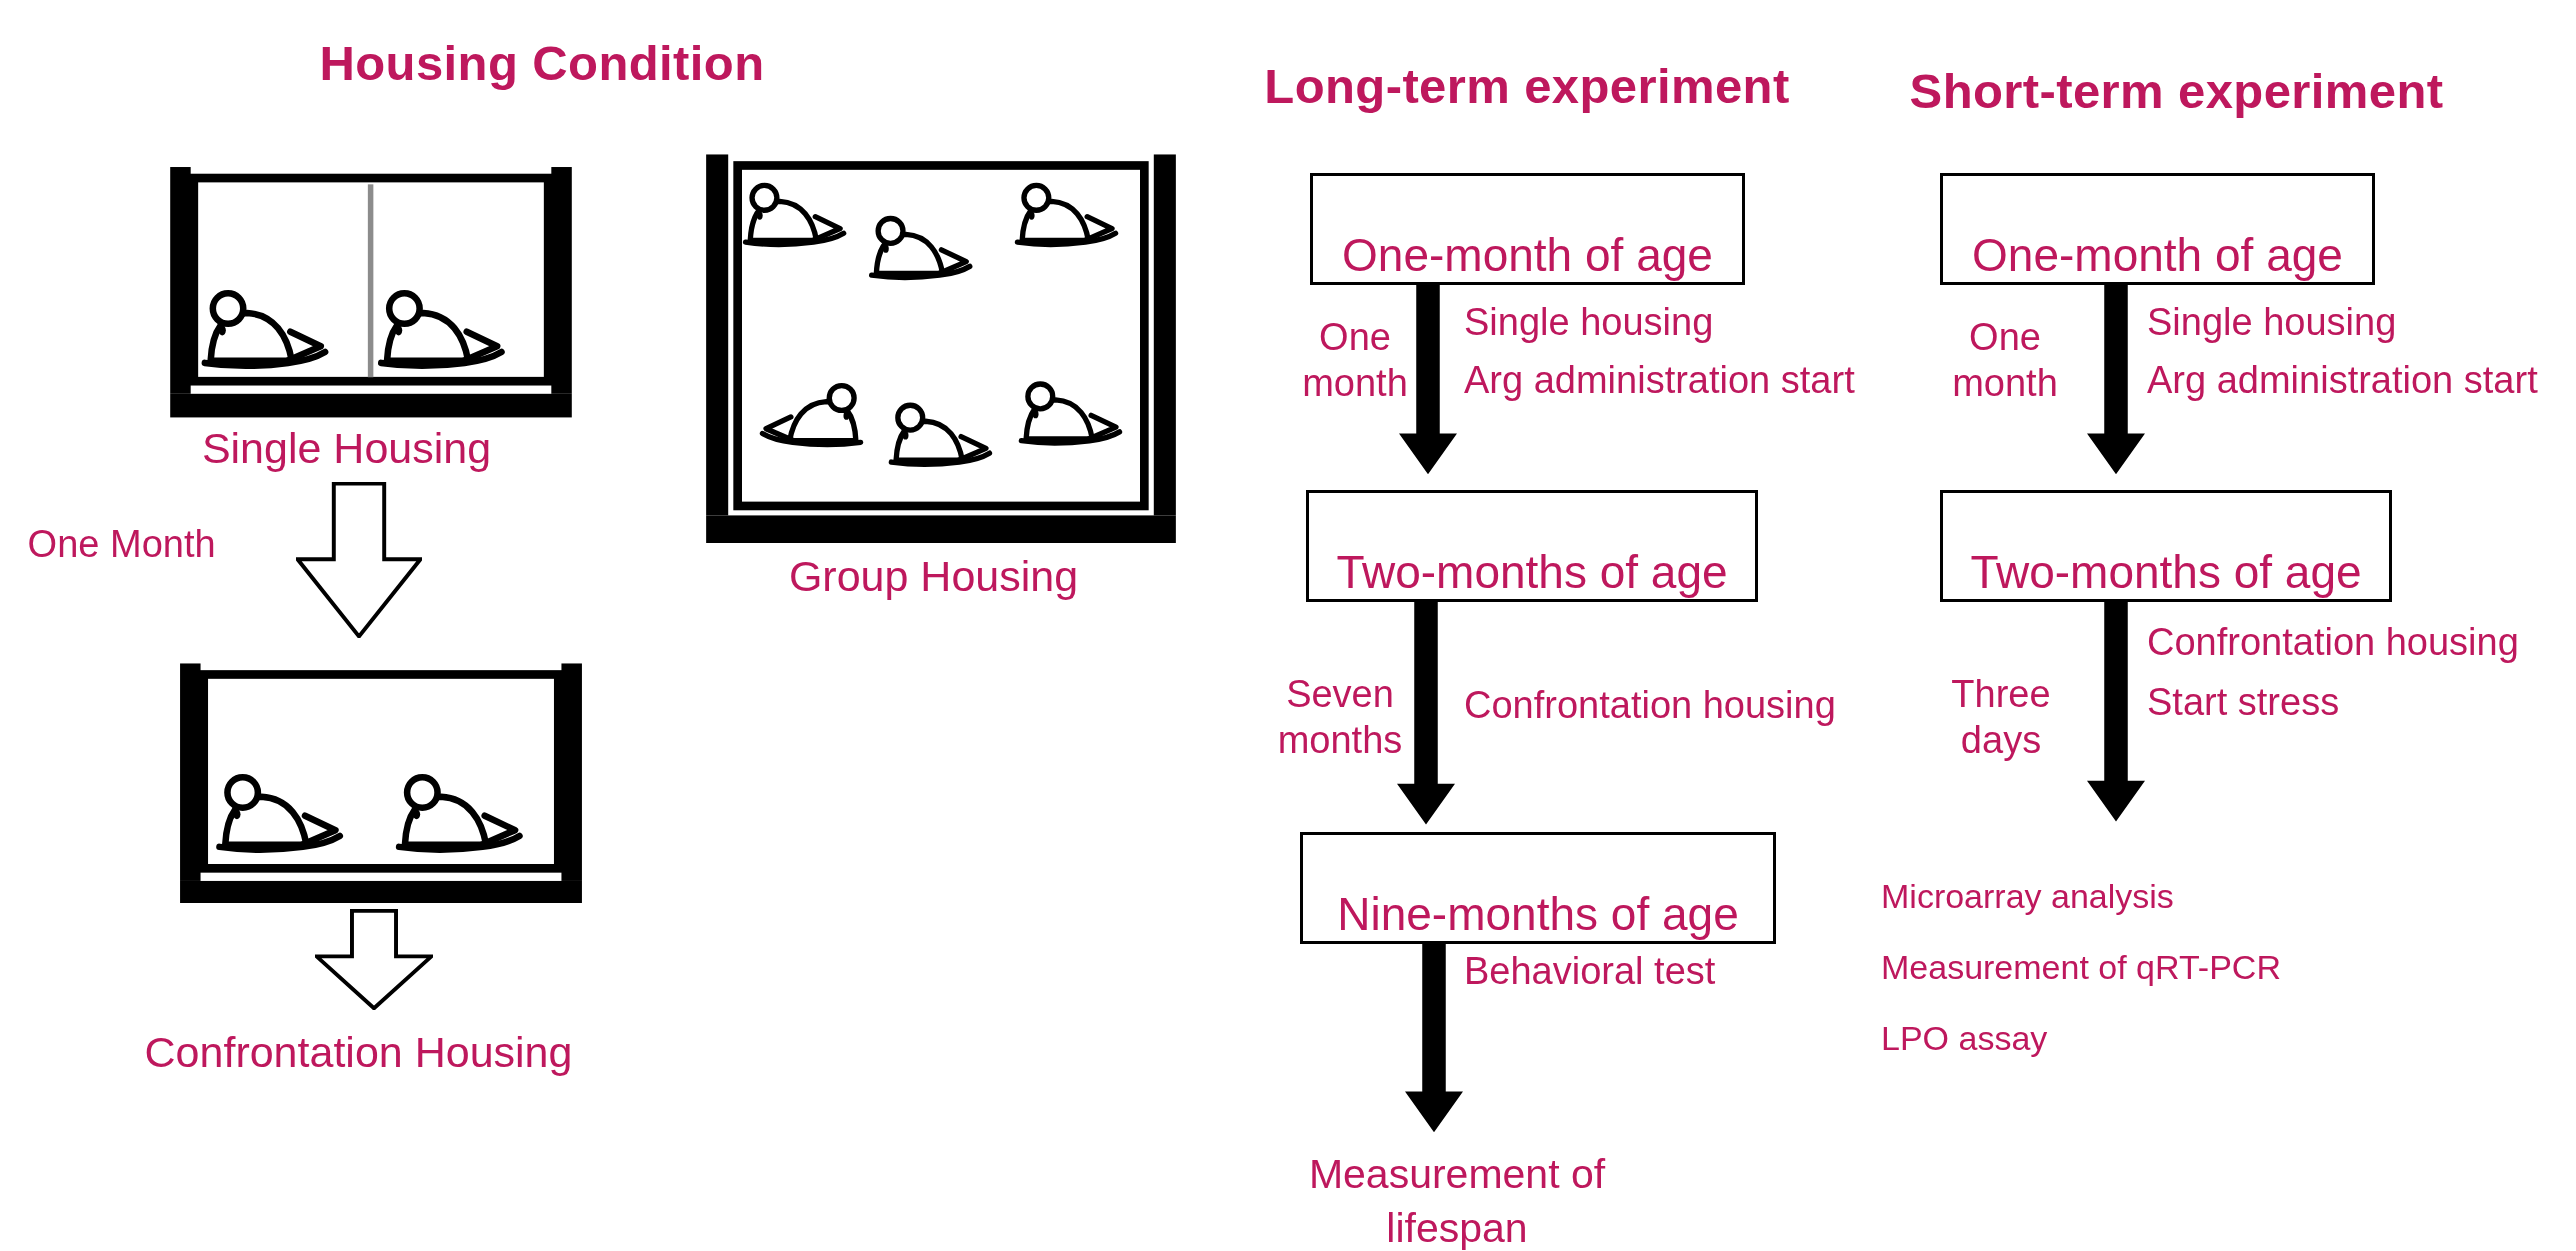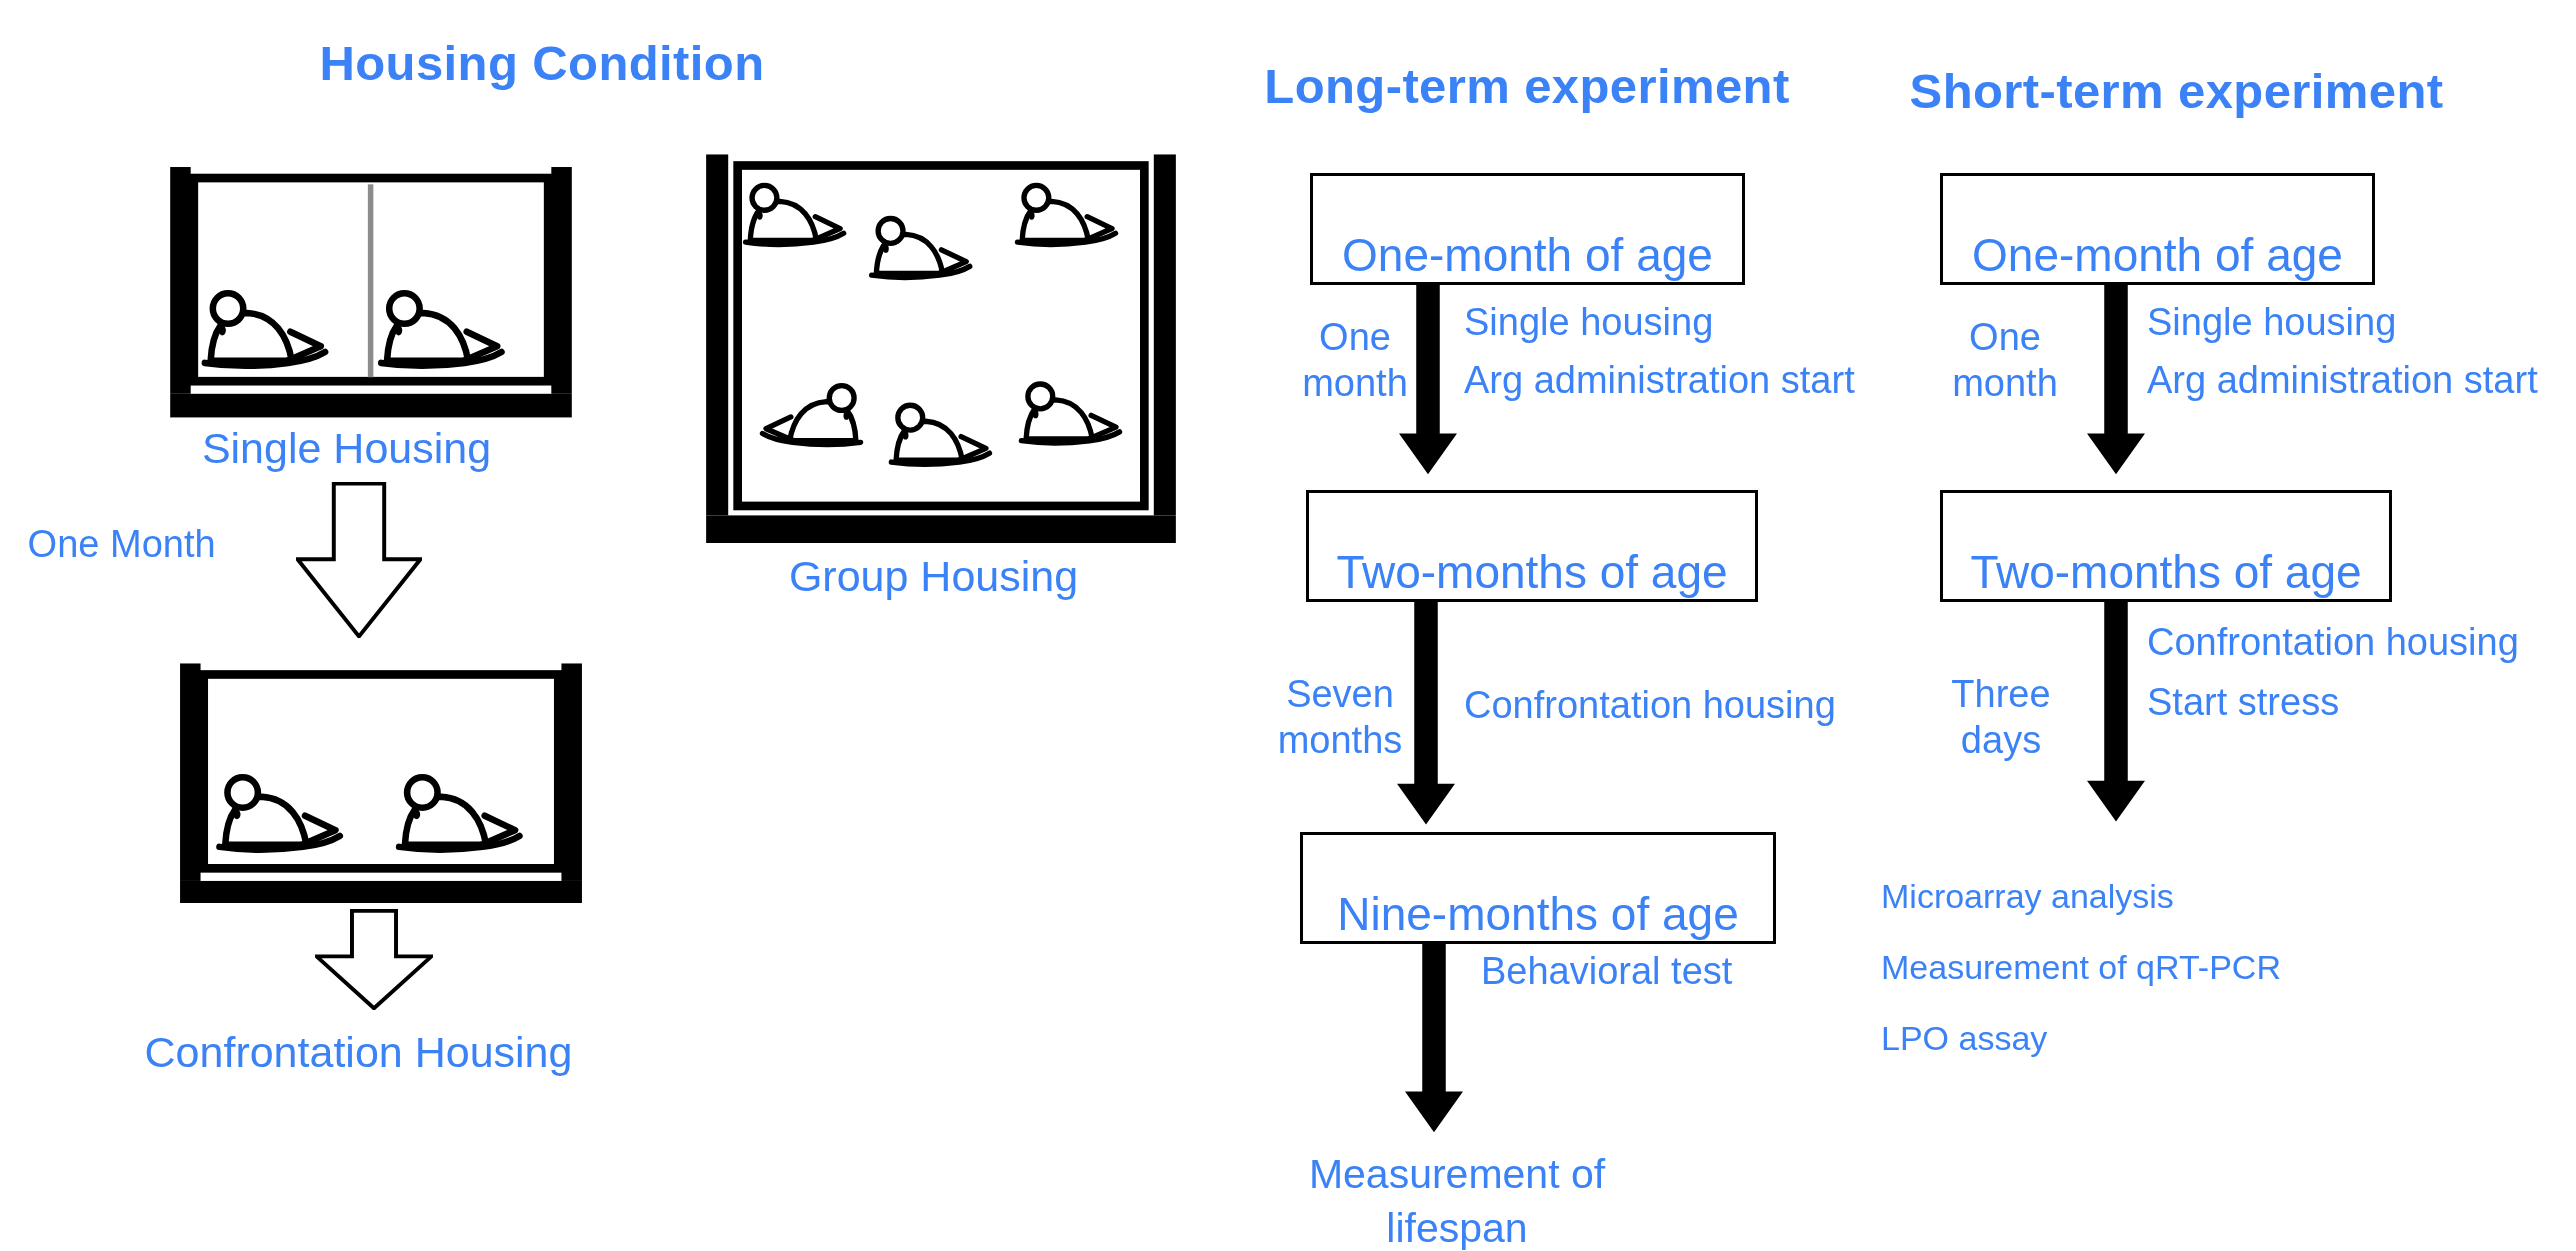--- a/index.html
+++ b/index.html
@@ -1,20 +1,20 @@
 <!DOCTYPE html>
 <html style="font-size:12.6px"><head>
 <meta charset="utf-8">
 <style>
   html,body { margin:0; padding:0; background:#ffffff; }
   .stage {
     position:relative; width:2576px; height:1251px;
     background:#ffffff; overflow:hidden;
     font-family:"Liberation Sans","DejaVu Sans",sans-serif;
-    color:#3b82f6;
+    color:#be185d;
   }
   .abs { position:absolute; }
   .title { font-weight:bold; font-size:49px; text-align:center; white-space:nowrap; letter-spacing:0.4px; }
   .flow-box {
     position:absolute; border:3.2px solid #000; background:#fff;
     display:flex; align-items:flex-end; justify-content:center;
   }
   .box-text { font-size:46px; white-space:nowrap; }
   .cage-label { font-size:43px; text-align:center; white-space:nowrap; }
   .note { font-size:38px; white-space:nowrap; }
@@ -114,21 +114,21 @@
   </div>
   <div class="abs note" style="left:1464px; top:684px;">Confrontation housing</div>
 
   <div class="flow-box" style="left:1300px; top:832px; width:470px; height:106px;">
     <span class="box-text">Nine-months of age</span>
   </div>
 
   <svg class="abs" style="left:1405px; top:942px;" width="58" height="191" viewBox="0 0 74 242">
     <polygon points="22,0 52,0 52,190 74,190 37,242 0,190 22,190" fill="#000"></polygon>
   </svg>
-  <div class="abs note" style="left:1464px; top:950px;margin-left:17px;">Behavioral test</div>
+  <div class="abs note" style="left:1464px; top:950px;">Behavioral test</div>
 
   <div class="abs result-lt" style="left:1260px; top:1147px; width:394px;">
     <div>Measurement of</div>
     <div>lifespan</div>
   </div>
 
   <div class="abs title" style="left:1900px; top:63px; width:553px;">Short-term experiment</div>
 
   <div class="flow-box" style="left:1940px; top:173px; width:429px; height:106px;">
     <span class="box-text">One-month of age</span>

